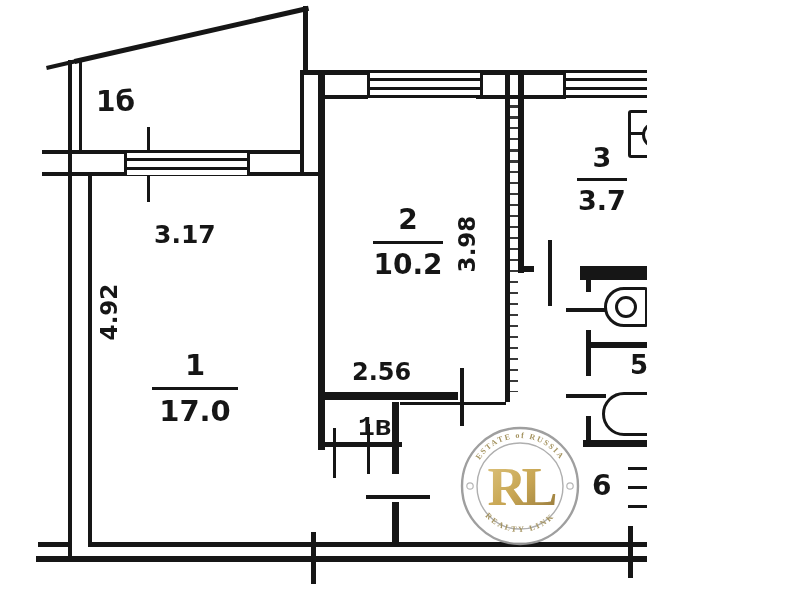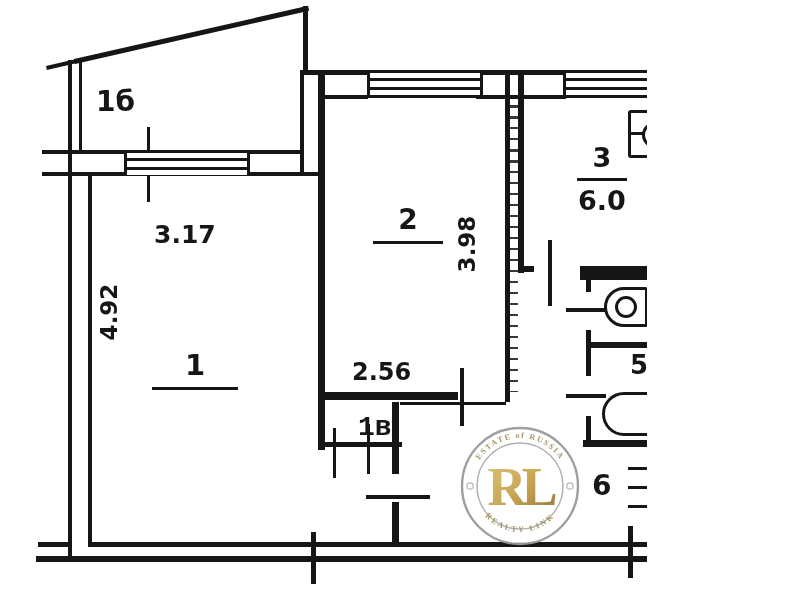--- a/index.html
+++ b/index.html
@@ -119,35 +119,37 @@
 
   <span class="lbl" style="left:96px;top:88px;font-size:28px;">1б</span>
   <span class="lbl" style="left:154px;top:182px;font-size:25px;margin-top:40px;">3.17</span>
 
   <div class="vdim" style="left:92px;top:268px;width:34px;height:88px;">
     <span style="font-size:23px;">4.92</span>
   </div>
 
   <div class="frac" style="left:140px;top:348px;width:110px;font-size:29px;">
     <span class="num" style="min-width:86px;">1</span>
+    <span class="area">17.0</span>
   </div>
 
 
   <div class="frac" style="left:358px;top:203px;width:100px;font-size:28px;">
     <span class="num" style="min-width:70px;">2</span>
+    <span class="area">10.2</span>
   </div>
   <div class="vdim" style="left:446px;top:198px;width:42px;height:92px;">
     <span style="font-size:23px;">3.98</span>
   </div>
   <span class="lbl" style="left:352px;top:360px;font-size:24px;">2.56</span>
   <span class="lbl" style="left:358px;top:414px;font-size:28px;font-family:Liberation Mono, monospace;">1в</span>
 
   <div class="frac" style="left:570px;top:142px;width:64px;font-size:27px;">
     <span class="num" style="min-width:50px;">3</span>
-    <span class="area">6.0</span>
+    <span class="area">3.7</span>
   </div>
 
   <span class="lbl" style="left:667px;top:292px;font-size:26px;">4</span>
   <span class="lbl" style="left:630px;top:352px;font-size:26px;">5</span>
   <span class="lbl" style="left:592px;top:472px;font-size:28px;">6</span>
   <span class="lbl" style="left:662px;top:450px;font-size:26px;">7</span>
 
   <svg id="watermark" width="122" height="122" viewBox="0 0 122 122">
     <defs>
       <linearGradient id="gold" x1="0" y1="0" x2="1" y2="1">

